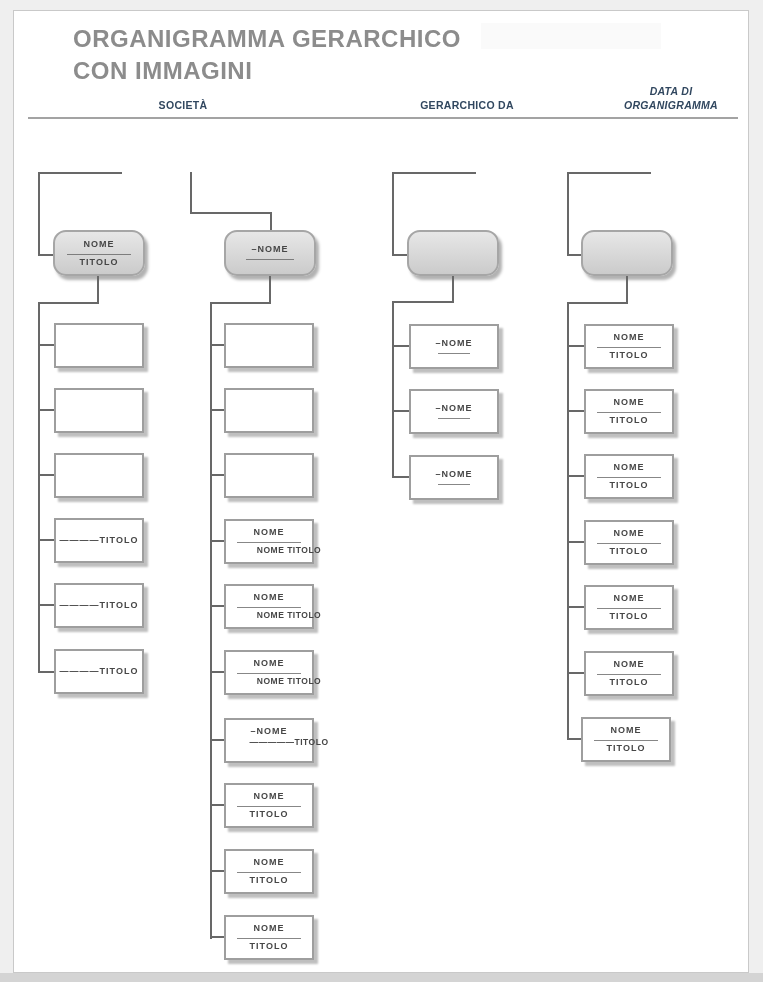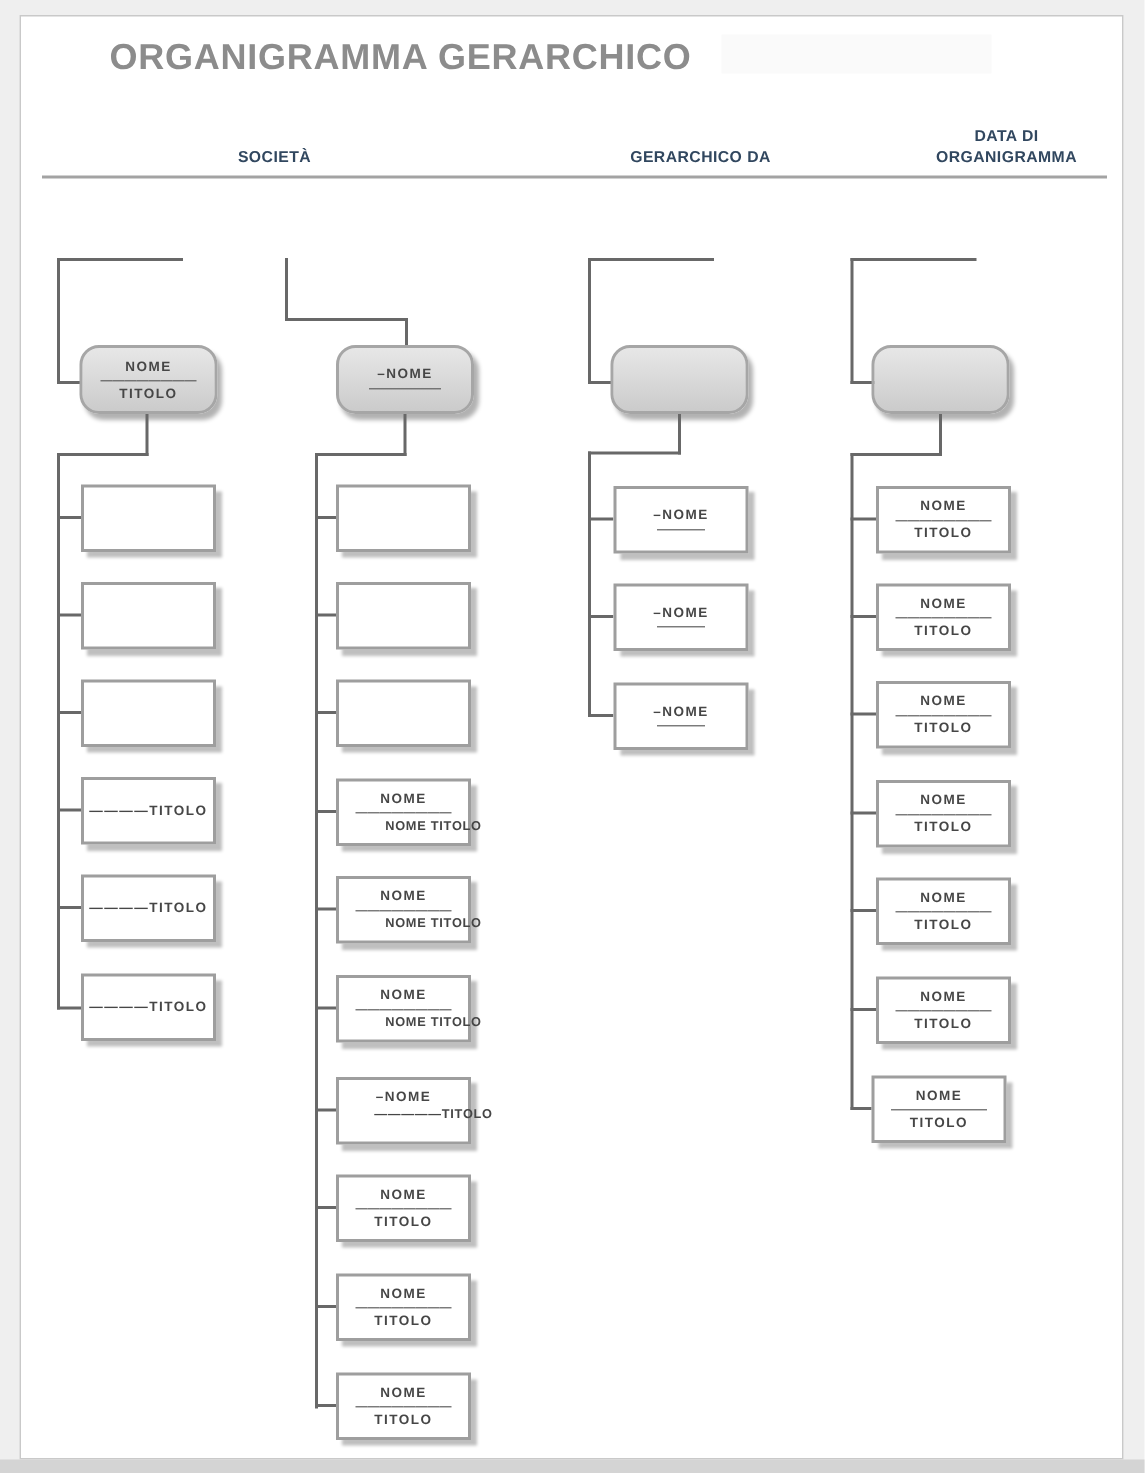--- a/index.html
+++ b/index.html
@@ -21,21 +21,21 @@
   }
   .faint-band{
     position:absolute;left:467px;top:12px;width:180px;height:26px;background:#fafafa;
   }
   .hdr-label{
     position:absolute;font-size:10.5px;font-weight:bold;color:#31475f;
     letter-spacing:.3px;text-align:center;line-height:1.3;
   }
   .hdr-societa{left:109px;top:88px;width:120px;}
   .hdr-compilato{left:393px;top:88px;width:120px;}
-  .hdr-datadi{left:587px;top:74px;width:140px;}
+  .hdr-datadi{left:587px;top:74px;width:140px;font-style:italic;}
   .hdr-rule{
     position:absolute;left:14px;top:106px;width:710px;height:2px;background:#a3a3a3;
   }
   .seg{position:absolute;background:#686868;}
   .box{
     position:absolute;width:90px;height:45px;background:#ffffff;
     border:2px solid #9e9e9e;box-shadow:4px 4px 2px #bfbfbf;
     display:flex;flex-direction:column;align-items:center;justify-content:center;
     box-sizing:border-box;
   }
@@ -58,20 +58,21 @@
   .topalign{justify-content:flex-start;padding-top:6px;}
 </style>
 </head>
 <body>
 
 <div class="page">
 
   
   <div class="page-title">
     <div>ORGANIGRAMMA GERARCHICO</div>
+    <div>CON IMMAGINI</div>
   </div>
   <div class="faint-band"></div>
 
   
   <div class="hdr-label hdr-societa">SOCIETÀ</div>
   <div class="hdr-label hdr-compilato">GERARCHICO DA</div>
   <div class="hdr-label hdr-datadi">
     <div>DATA DI</div>
     <div>ORGANIGRAMMA</div>
   </div>

